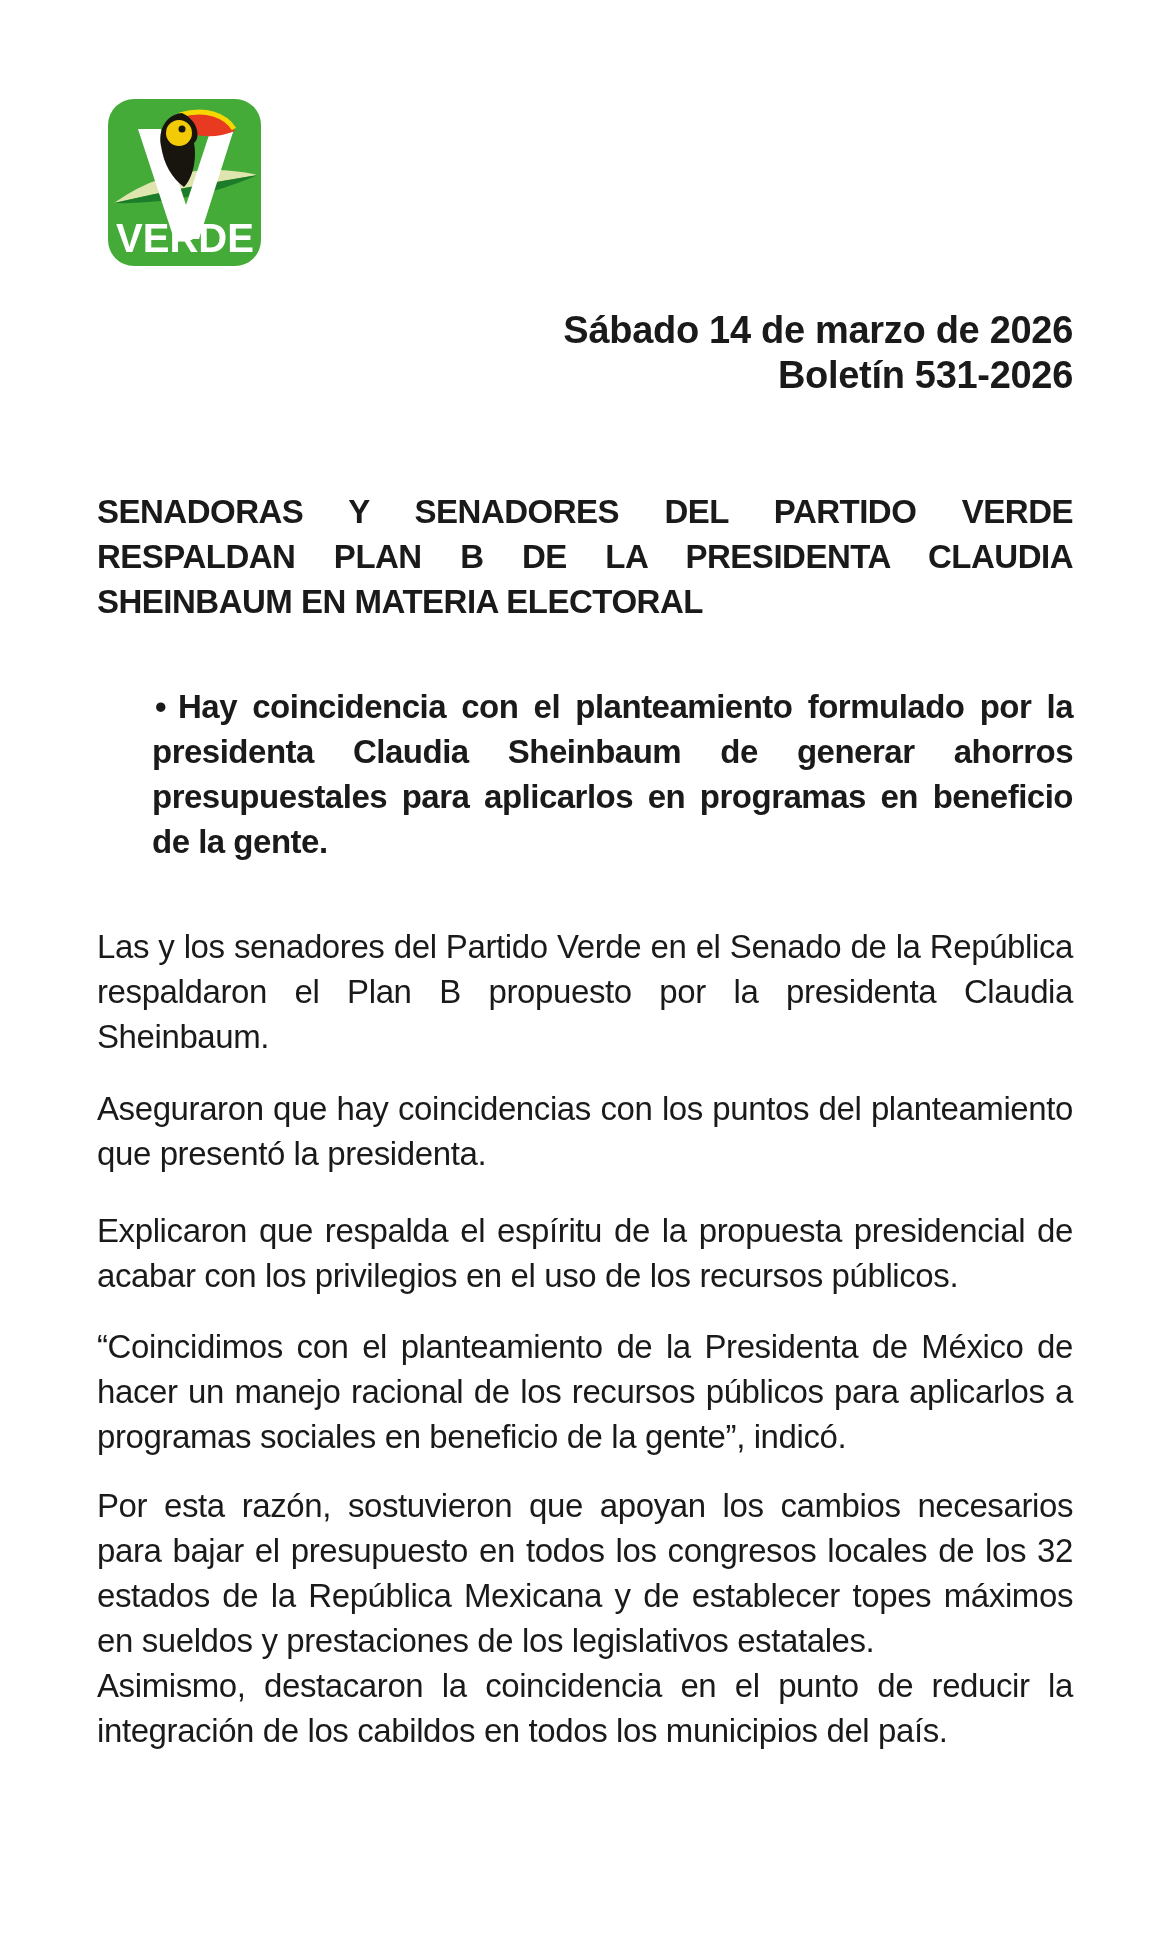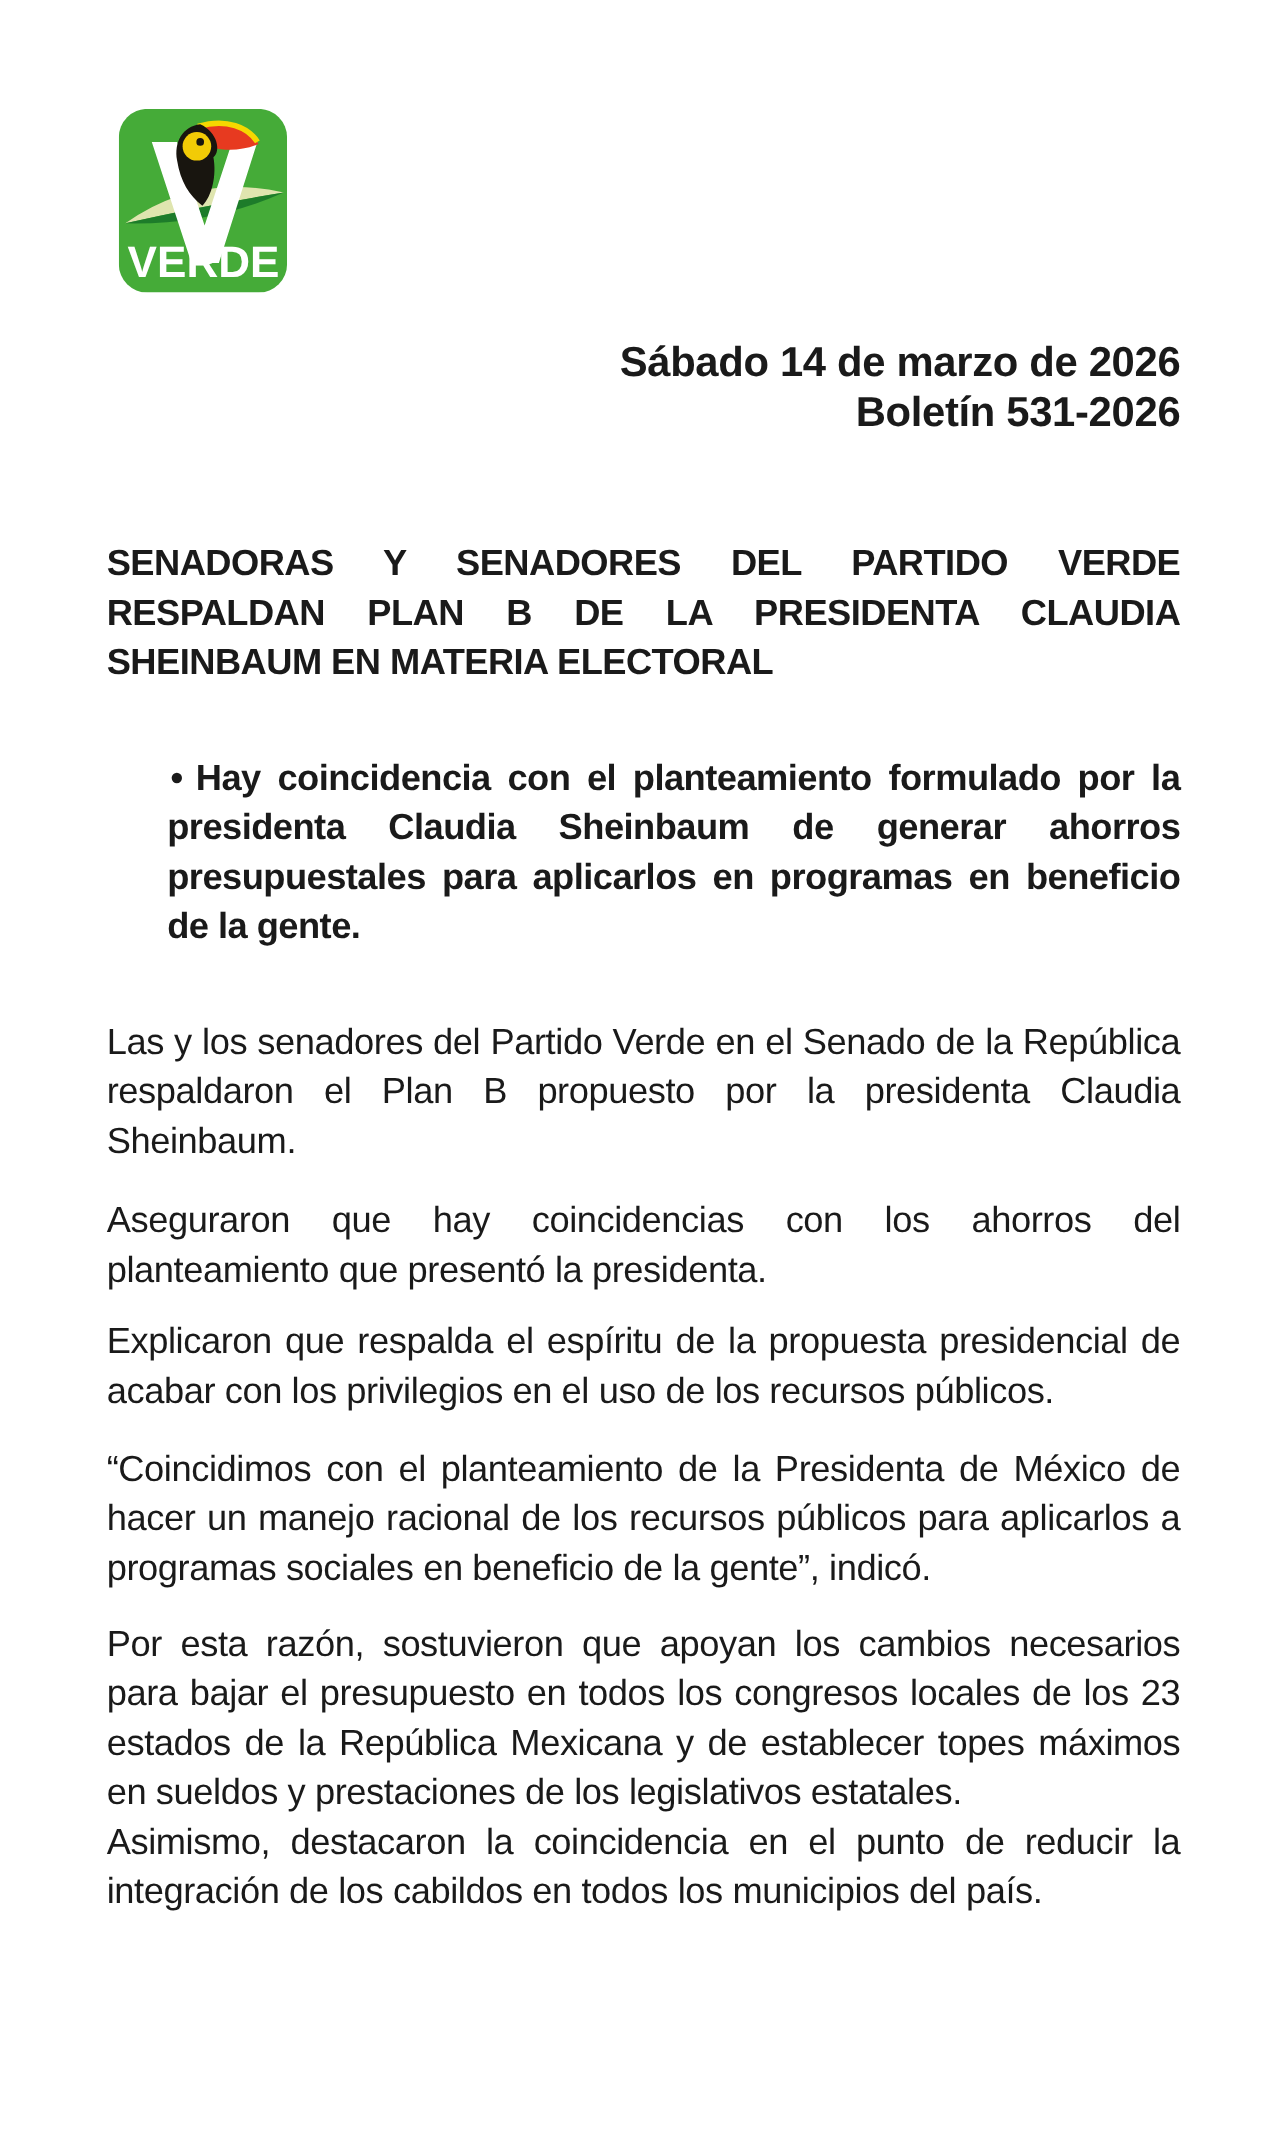--- a/index.html
+++ b/index.html
@@ -59,21 +59,21 @@
     text-indent: 0;
   }
   p.body {
     font-size: 33px;
     line-height: 45px;
     text-align: justify;
     letter-spacing: -0.4px;
     margin: 27px 0 0 0;
   }
   p.body.first { margin-top: 60px; }
-  p.body.p3 { margin-top: 20px; }
+  p.body.p3 { margin-top: 32px; }
   p.body.p4 { margin-top: 26px; }
   p.body.p5 { margin-top: 24px; }
   p.body.p6 { margin-top: 0; }
 </style>
 </head>
 <body>
 
 <div class="content">
 
   <div class="logo-wrap">
@@ -99,19 +99,19 @@
   </div>
 
   <div class="headline">SENADORAS Y SENADORES DEL PARTIDO VERDE RESPALDAN PLAN B DE LA PRESIDENTA CLAUDIA SHEINBAUM EN MATERIA ELECTORAL</div>
 
   <div class="bullet-row">
     <span class="bullet-marker">•</span>
     <span>Hay coincidencia con el planteamiento formulado por la presidenta Claudia Sheinbaum de generar ahorros presupuestales para aplicarlos en programas en beneficio de la gente.</span>
   </div>
 
   <p class="body first">Las y los senadores del Partido Verde en el Senado de la República respaldaron el Plan B propuesto por la presidenta Claudia Sheinbaum.</p>
-  <p class="body">Aseguraron que hay coincidencias con los ahorros del planteamiento que presentó la presidenta.</p>
+  <p class="body">Aseguraron que hay coincidencias con los puntos del planteamiento que presentó la presidenta.</p>
   <p class="body p3">Explicaron que respalda el espíritu de la propuesta presidencial de acabar con los privilegios en el uso de los recursos públicos.</p>
   <p class="body p4">“Coincidimos con el planteamiento de la Presidenta de México de hacer un manejo racional de los recursos públicos para aplicarlos a programas sociales en beneficio de la gente”, indicó.</p>
-  <p class="body p5">Por esta razón, sostuvieron que apoyan los cambios necesarios para bajar el presupuesto en todos los congresos locales de los 23 estados de la República Mexicana y de establecer topes máximos en sueldos y prestaciones de los legislativos estatales.</p>
+  <p class="body p5">Por esta razón, sostuvieron que apoyan los cambios necesarios para bajar el presupuesto en todos los congresos locales de los 32 estados de la República Mexicana y de establecer topes máximos en sueldos y prestaciones de los legislativos estatales.</p>
   <p class="body p6">Asimismo, destacaron la coincidencia en el punto de reducir la integración de los cabildos en todos los municipios del país.</p>
 
 </div>
 
 </body></html>

